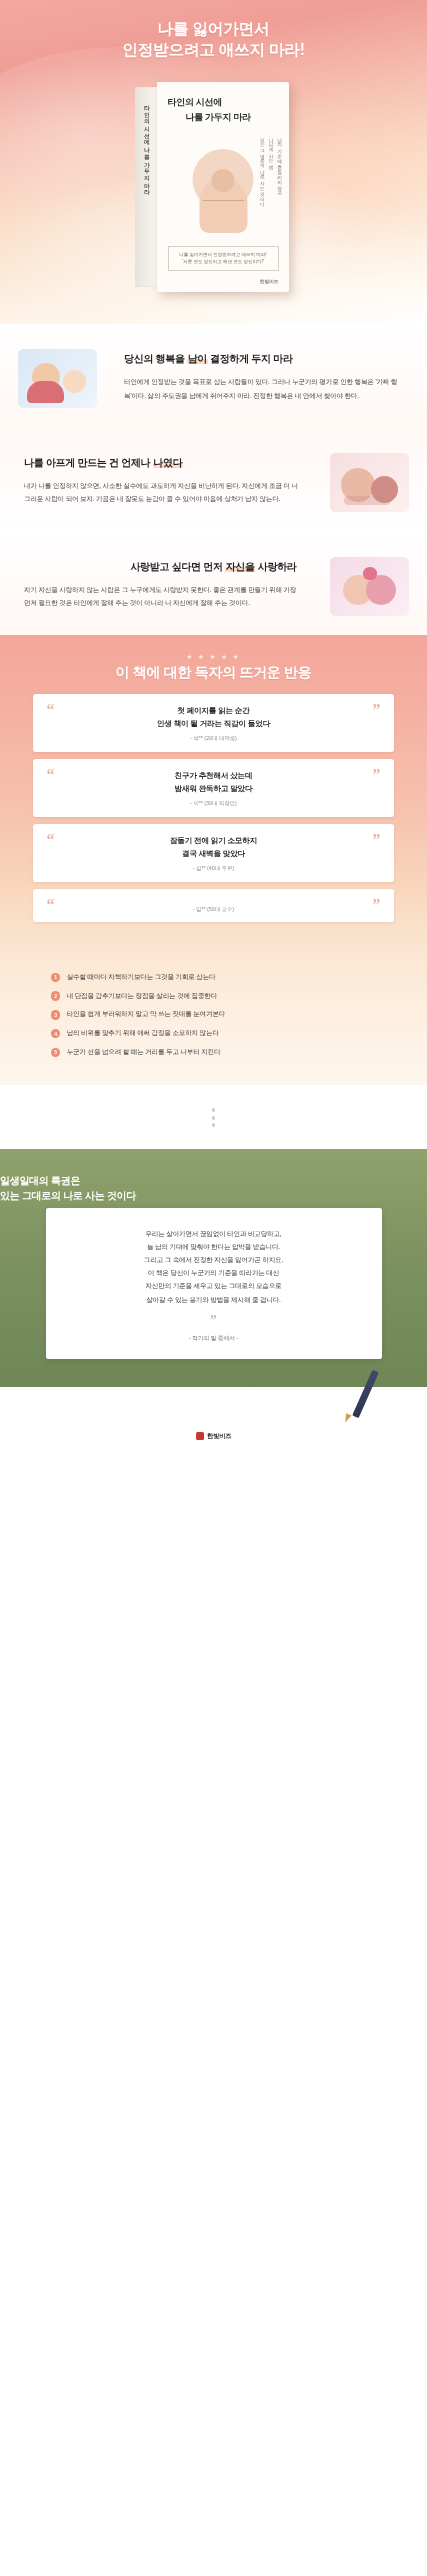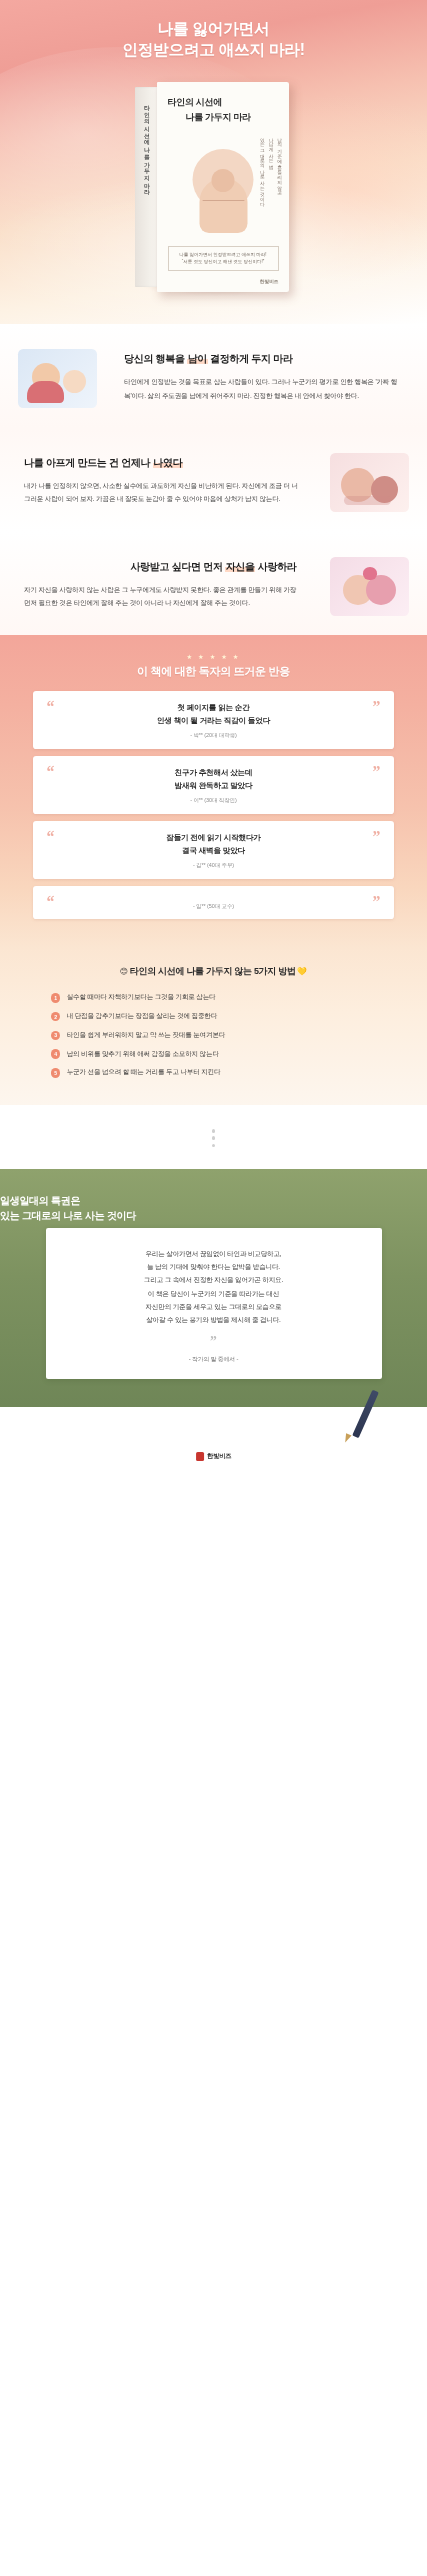--- a/index.html
+++ b/index.html
@@ -194,21 +194,21 @@
   .ic-c .s2 { width: 30px; height: 30px; background: #e79fae; right: 12.6px; top: 18px; }
   .ic-c .s3 { width: 13.6px; height: 12.6px; background: #e1738d; left: 33px; top: 10.5px; border-radius: 50% 50% 45% 45%; }
 
   
   .reviews {
     background: linear-gradient(180deg,#f3a69a 0%, #f4b0a0 22%, #f6c2ad 55%, #f9d6bd 80%, #fbe6d2 100%);
     padding: 18px 0 23px;
   }
   .rev-stars { text-align: center; color: #fff4d6; font-size: 6.3px; letter-spacing: 2.1px; }
   .rev-title {
-    text-align: center; color: #ffffff; font-size: 11px; font-weight: bold;
+    text-align: center; color: #ffffff; font-size: 14px; font-weight: bold;
     letter-spacing: -0.3px; margin-top: 4.2px; margin-bottom: 11.5px;
     text-shadow: 0 0.5px 1px rgba(170,80,70,0.2);
   }
   .rev-card {
     position: relative;
     width: 361px; margin: 0 auto 7.3px;
     background: #ffffff;
     border-radius: 3.1px;
     padding: 11.5px 33px 9.4px;
     box-shadow: 0 1px 3.1px rgba(160,90,80,0.14);
@@ -430,38 +430,33 @@
       <span class="q-mark q-left">“</span>
       <span class="q-mark q-right">”</span>
       <div class="rev-text">친구가 추천해서 샀는데
 밤새워 완독하고 말았다</div>
       <div class="rev-author">- 이** (30대 직장인)</div>
     </div>
 
     <div class="rev-card">
       <span class="q-mark q-left">“</span>
       <span class="q-mark q-right">”</span>
-      <div class="rev-text">잠들기 전에 읽기 시작했다가
+      <div class="rev-text">잠들기 전에 읽기 소모하지
 결국 새벽을 맞았다</div>
       <div class="rev-author">- 김** (40대 주부)</div>
     </div>
 
     <div class="rev-card">
       <span class="q-mark q-left">“</span>
       <span class="q-mark q-right">”</span>
       <div class="rev-author">- 임** (50대 교수)</div>
     </div>
   </section>
 
   <section class="methods">
-    <div class="meth-title">
-      <span class="emo">😊</span>
-      <span>타인의 시선에 나를 가두지 않는 5가지 방법</span>
-      <span class="emo">💛</span>
-    </div>
     <div class="meth-list">
       <div class="meth-item">
         <span class="meth-num">1</span>
         <span>실수할 때마다 자책하기보다는 그것을 기회로 삼는다</span>
       </div>
       <div class="meth-item">
         <span class="meth-num">2</span>
         <span>내 단점을 감추기보다는 장점을 살리는 것에 집중한다</span>
       </div>
       <div class="meth-item">

